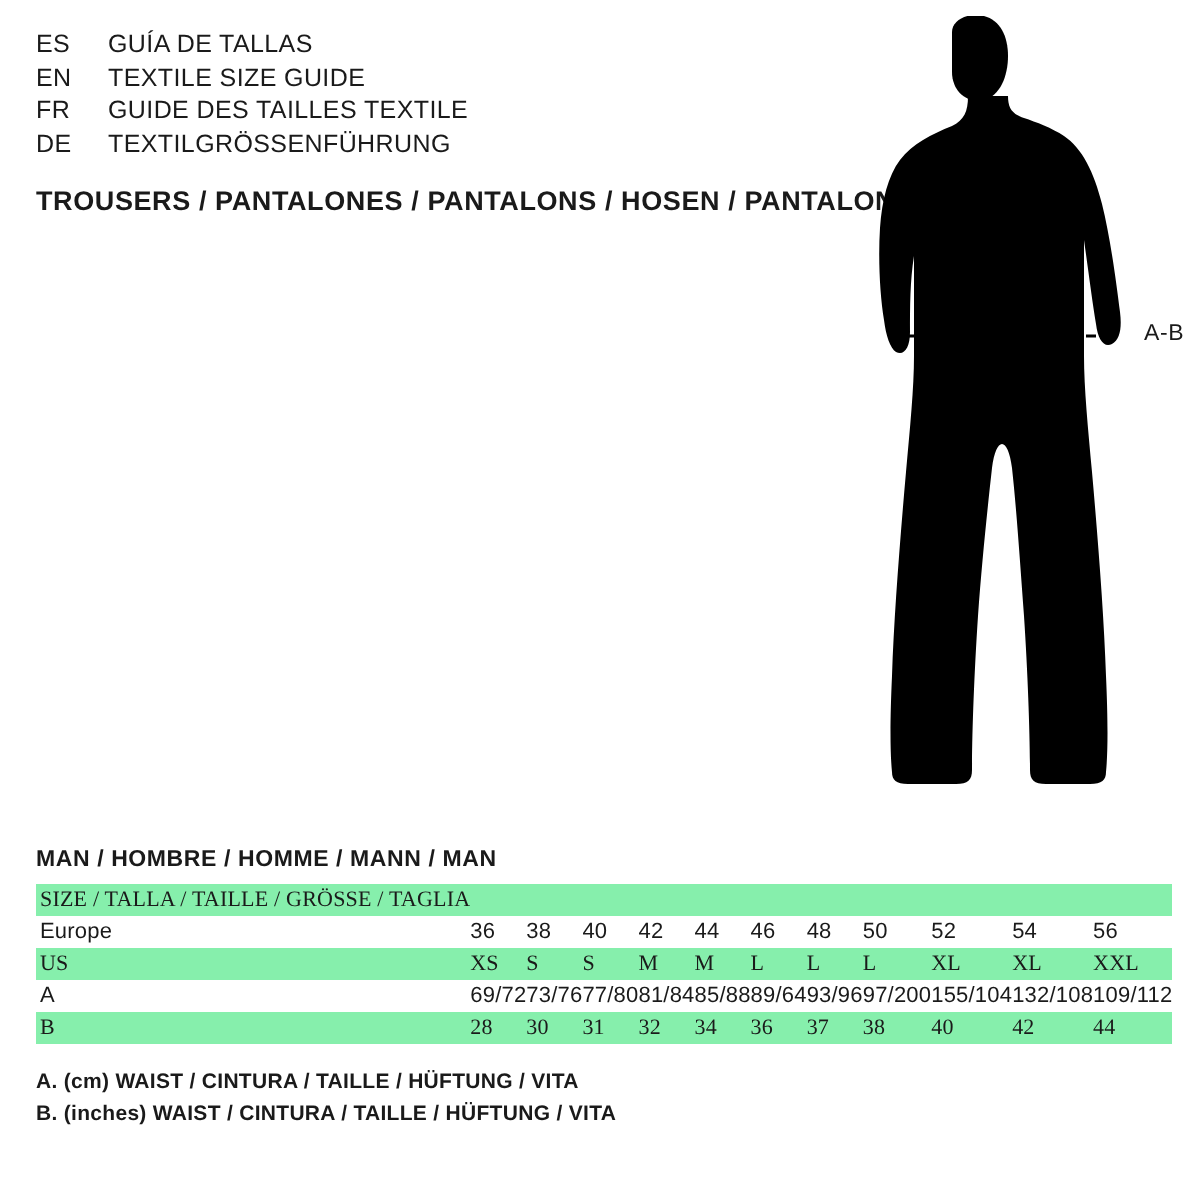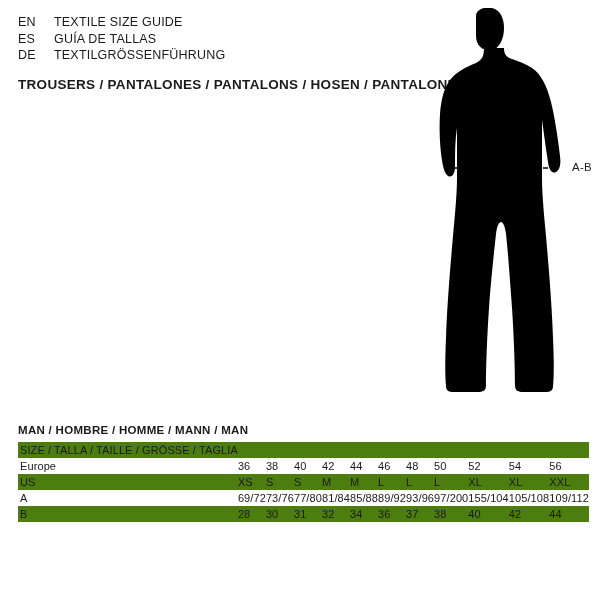--- a/index.html
+++ b/index.html
@@ -88,21 +88,22 @@
     border-collapse: collapse;
     width: 566px;
     font-size: 11px;
     letter-spacing: .1px;
   }
   table.size-table td {
     padding: 2px 0 2px 0;
     white-space: nowrap;
   }
   table.size-table tr.shaded td {
-    background: #4d7c0f;
+    background: #86efac;
+    font-family: Liberation Serif, serif;
   }
   table.size-table td.label-col {
     width: 84px;
     padding-left: 2px;
   }
   table.size-table td.val {
     width: 45px;
     text-align: left;
   }
 
@@ -116,26 +117,30 @@
     font-weight: bold;
   }
 </style>
 </head>
 <body>
 
 <div class="page">
 
   <div class="lang-list">
     <div class="lang-row">
+      <span class="lang-code">ES</span>
+      <span class="lang-text">GUÍA DE TALLAS</span>
+    </div>
+    <div class="lang-row">
       <span class="lang-code">EN</span>
       <span class="lang-text">TEXTILE SIZE GUIDE</span>
     </div>
     <div class="lang-row">
-      <span class="lang-code">ES</span>
-      <span class="lang-text">GUÍA DE TALLAS</span>
+      <span class="lang-code">FR</span>
+      <span class="lang-text">GUIDE DES TAILLES TEXTILE</span>
     </div>
     <div class="lang-row">
       <span class="lang-code">DE</span>
       <span class="lang-text">TEXTILGRÖSSENFÜHRUNG</span>
     </div>
   </div>
 
   <div class="garment-title">TROUSERS / PANTALONES / PANTALONS / HOSEN / PANTALONI</div>
 
   <div class="figure-wrap">
@@ -233,39 +238,43 @@
           <td class="val">XL</td>
           <td class="val">XXL</td>
         </tr>
         <tr>
           <td class="label-col">A</td>
           <td class="val">69/72</td>
           <td class="val">73/76</td>
           <td class="val">77/80</td>
           <td class="val">81/84</td>
           <td class="val">85/88</td>
-          <td class="val">89/92</td>
+          <td class="val">89/64</td>
           <td class="val">93/96</td>
           <td class="val">97/200</td>
           <td class="val">155/104</td>
-          <td class="val">105/108</td>
+          <td class="val">132/108</td>
           <td class="val">109/112</td>
         </tr>
         <tr class="shaded">
           <td class="label-col">B</td>
           <td class="val">28</td>
           <td class="val">30</td>
           <td class="val">31</td>
           <td class="val">32</td>
           <td class="val">34</td>
           <td class="val">36</td>
           <td class="val">37</td>
           <td class="val">38</td>
           <td class="val">40</td>
           <td class="val">42</td>
           <td class="val">44</td>
         </tr>
       </tbody>
     </table>
 
+    <div class="footnotes">
+      <div>A. (cm) WAIST / CINTURA / TAILLE / HÜFTUNG / VITA</div>
+      <div>B. (inches) WAIST / CINTURA / TAILLE / HÜFTUNG / VITA</div>
+    </div>
   </div>
 
 </div>
 
 </body></html>

